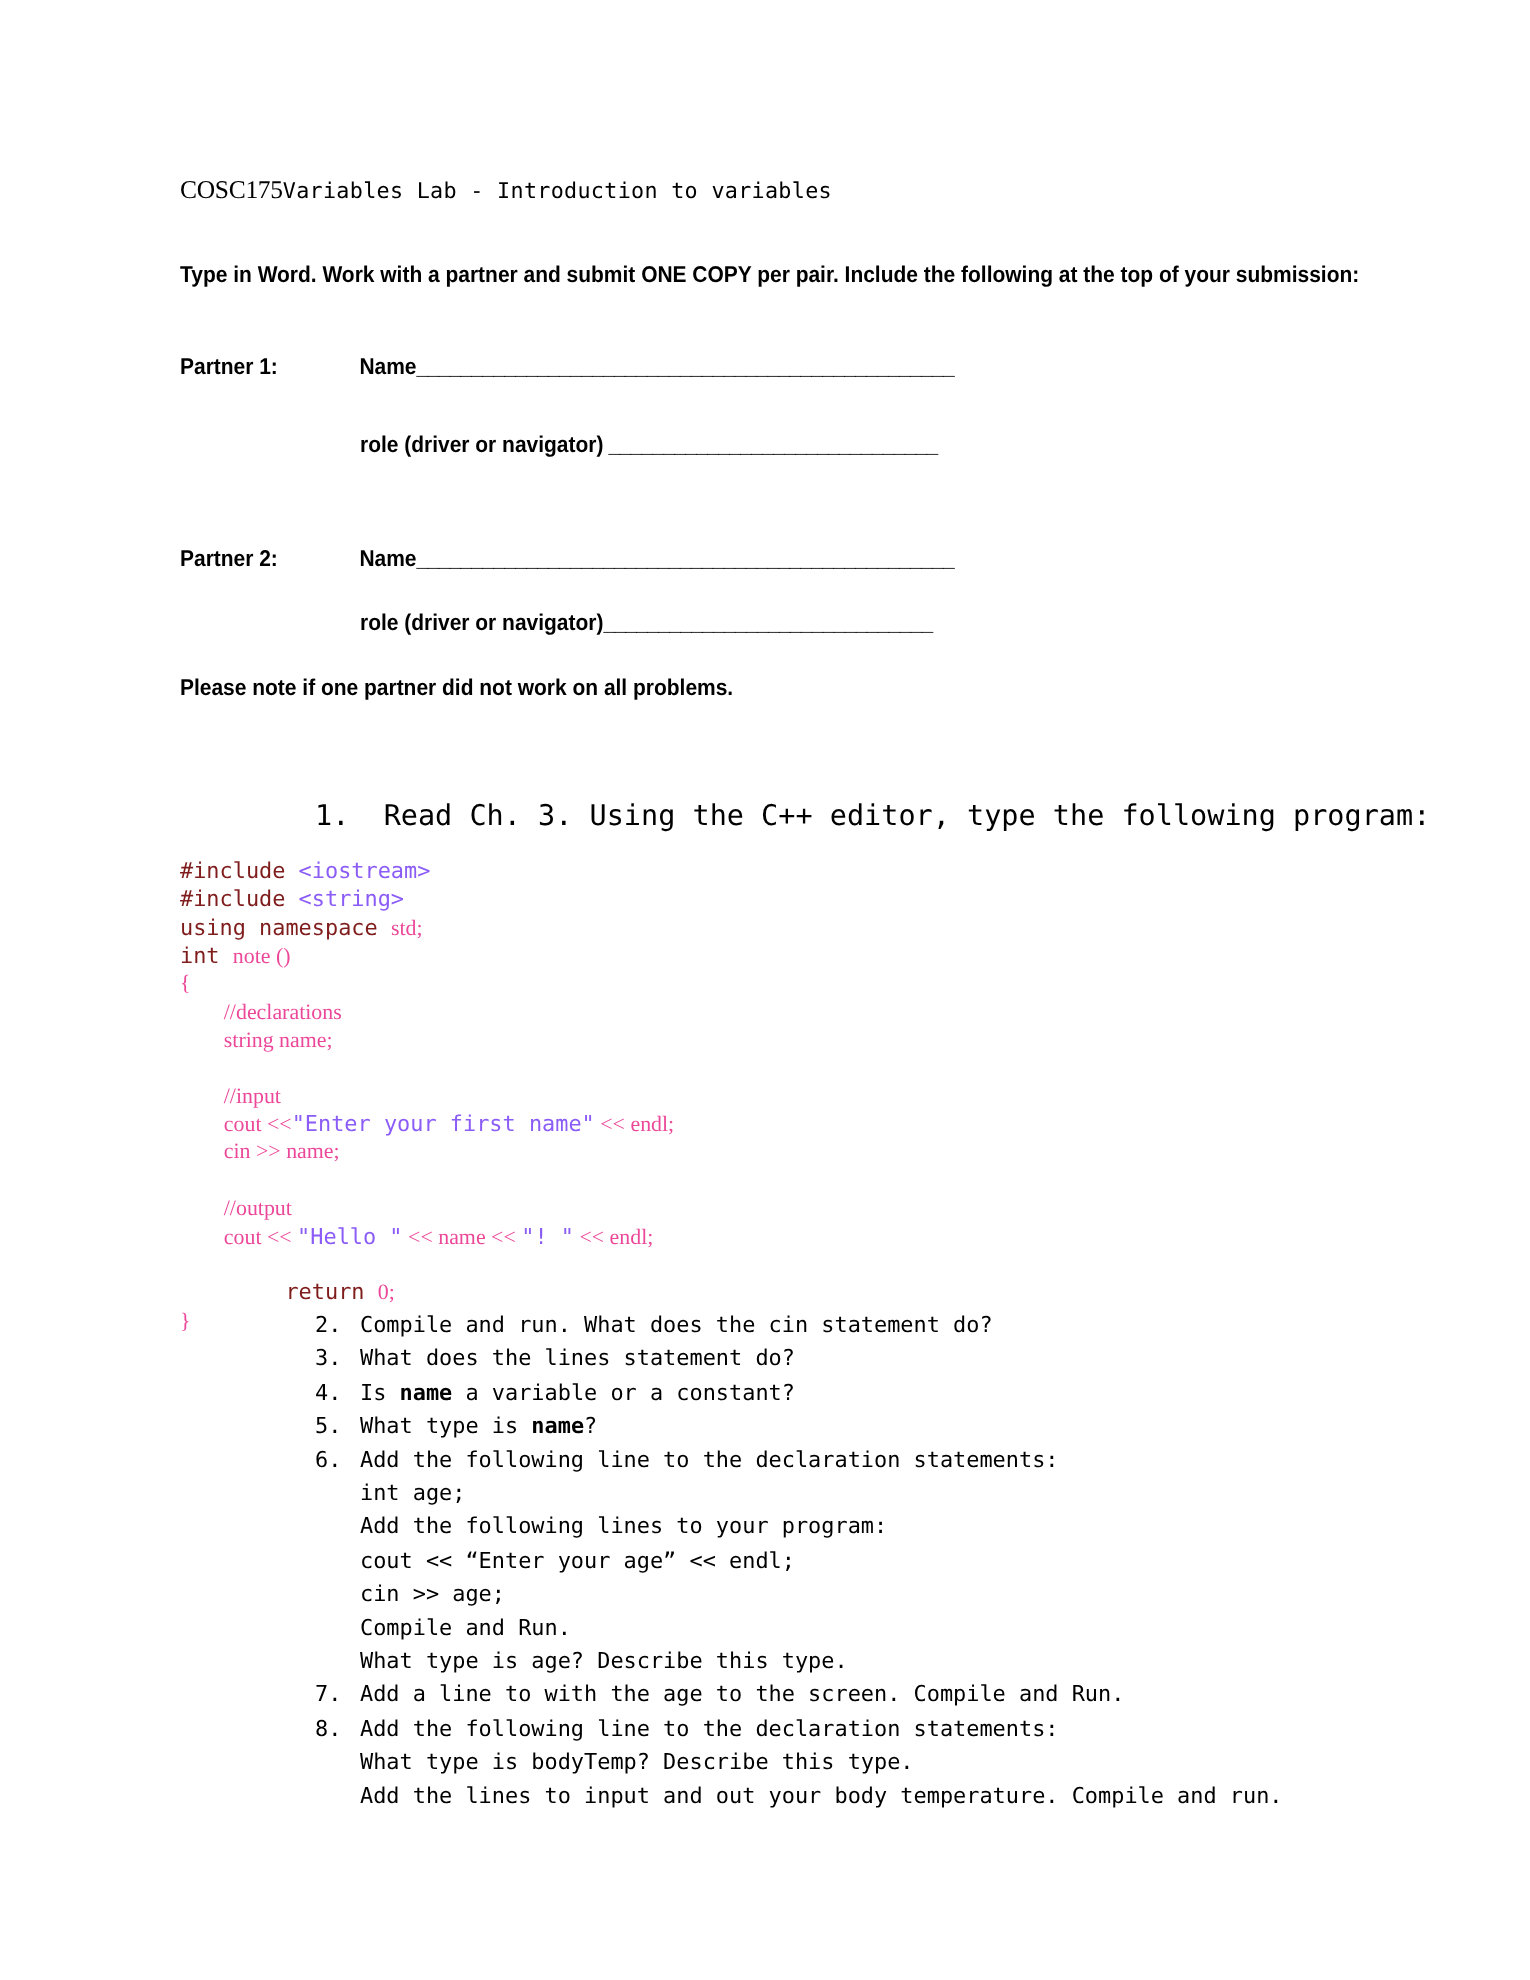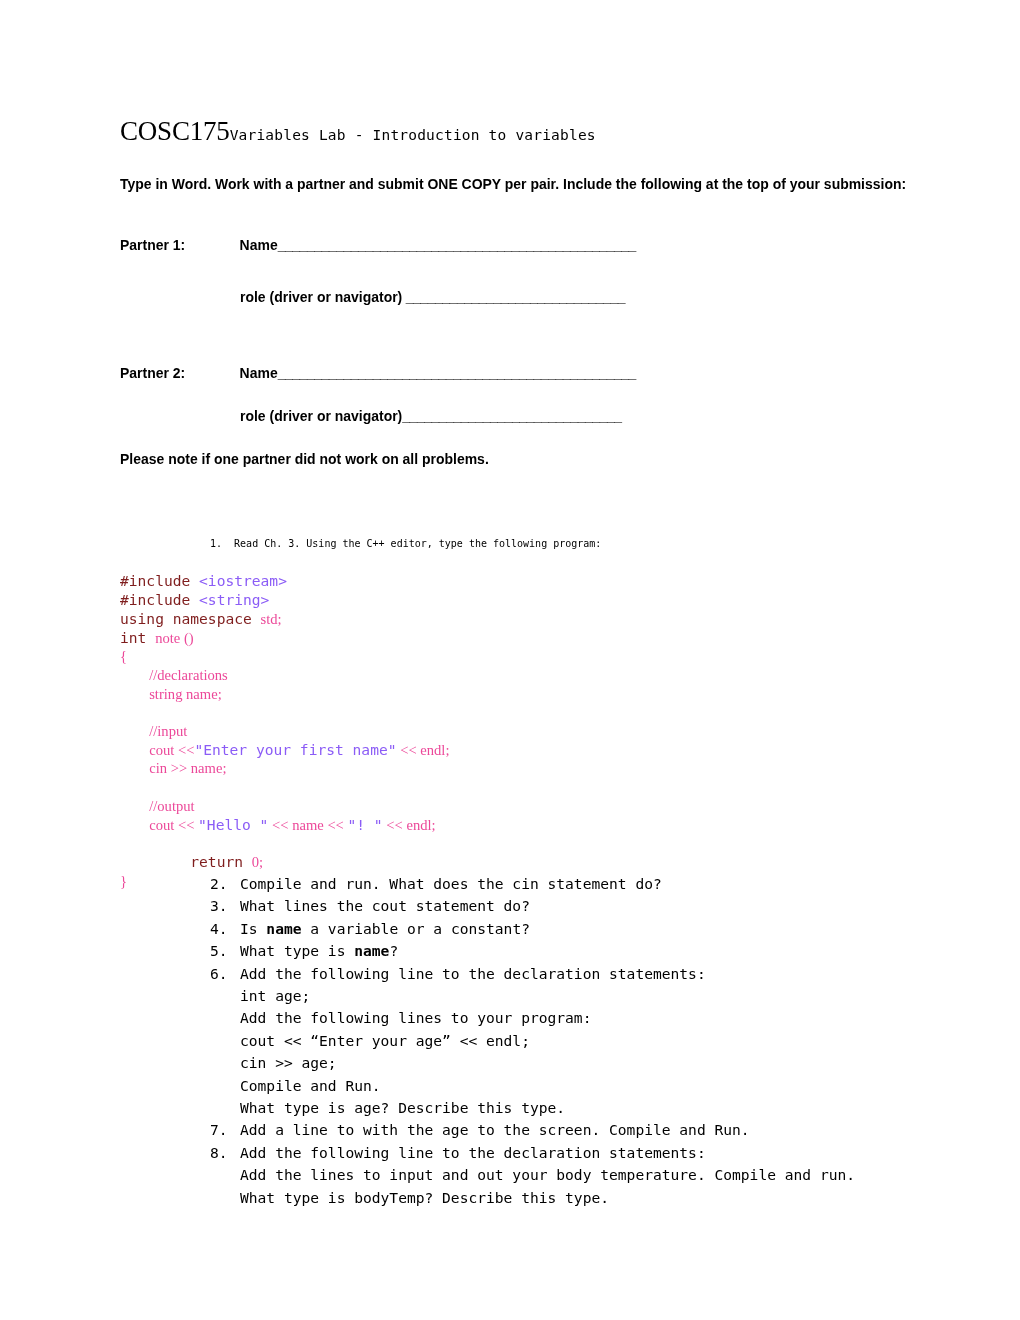--- a/index.html
+++ b/index.html
@@ -25,21 +25,21 @@
   
   .doc-title {
     position: absolute;
     left: 120px;
     top: 118px;
     white-space: nowrap;
     line-height: 1.0;
   }
   .doc-title .title-course {
     font-family: "Liberation Serif", serif;
-    font-size: 27px;
+    font-size: 17px;
     font-weight: 400;
     letter-spacing: -0.2px;
   }
   .doc-title .title-rest {
     font-family: "DejaVu Sans Mono", monospace;
     font-size: 14.5px;
     font-weight: 400;
     letter-spacing: 0.2px;
     margin-top: 48px;
   }
@@ -101,21 +101,21 @@
   #code-block .kw   { color: #7f1d1d; }
   #code-block .str  { color: #8b5cf6; }
   #code-block .plain{ color: #ec4899; font-family: Liberation Serif, serif; }
   #code-block .blank-line { display: block; height: 18.7px; }
 
   .item1-line {
     position: absolute;
     left: 210px;
     top: 535px;
     font-family: "DejaVu Sans Mono", monospace;
-    font-size: 10px;
+    font-size: 19px;
     line-height: 18.7px;
     white-space: pre;
   }
 
   
   #question-list {
     position: absolute;
     left: 210px;
     top: 873px;
     width: 780px;
@@ -180,21 +180,21 @@
 <span class="blank-line"></span><span class="plain">        //input
         cout &lt;&lt;</span><span class="str">"Enter your first name"</span><span class="plain"> &lt;&lt; endl;</span>
 <span class="plain">        cin &gt;&gt; name;</span>
 <span class="blank-line"></span><span class="plain">        //output
         cout &lt;&lt; </span><span class="str">"Hello "</span><span class="plain"> &lt;&lt; name &lt;&lt; </span><span class="str">"! "</span><span class="plain"> &lt;&lt; endl;</span>
 <span class="blank-line"></span><span class="kw">        return </span><span class="plain">0;</span>
 <span class="plain">}</span></div>
 
   <div id="question-list">
       <div class="q-item"><span class="q-num">2.</span><span class="q-body"><span class="sub">Compile and run. What does the cin statement do?</span></span></div>
-      <div class="q-item"><span class="q-num">3.</span><span class="q-body"><span class="sub">What lines the cout statement do?</span></span></div>
+      <div class="q-item"><span class="q-num">3.</span><span class="q-body"><span class="sub">What does the lines statement do?</span></span></div>
       <div class="q-item"><span class="q-num">4.</span><span class="q-body"><span class="sub">Is <b>name</b> a variable or a constant?</span></span></div>
       <div class="q-item"><span class="q-num">5.</span><span class="q-body"><span class="sub">What type is <b>name</b>?</span></span></div>
       <div class="q-item"><span class="q-num">6.</span><span class="q-body"><span class="sub">Add the following line to the declaration statements:</span><span class="sub">int age;</span><span class="sub">Add the following lines to your program:</span><span class="sub">cout &lt;&lt; “Enter your age” &lt;&lt; endl;</span><span class="sub">cin &gt;&gt; age;</span><span class="sub">Compile and Run.</span><span class="sub">What type is age? Describe this type.</span></span></div>
       <div class="q-item"><span class="q-num">7.</span><span class="q-body"><span class="sub">Add a line to with the age to the screen. Compile and Run.</span></span></div>
-      <div class="q-item"><span class="q-num">8.</span><span class="q-body"><span class="sub">Add the following line to the declaration statements:</span><span class="sub">Add the lines to input and out your body temperature. Compile and run.</span><span class="sub">What type is bodyTemp? Describe this type.</span></span></div>
+      <div class="q-item"><span class="q-num">8.</span><span class="q-body"><span class="sub">Add the following line to the declaration statements:</span><span class="sub">What type is bodyTemp? Describe this type.</span><span class="sub">Add the lines to input and out your body temperature. Compile and run.</span></span></div>
     </div>
 
 </div>
 
 </body></html>

